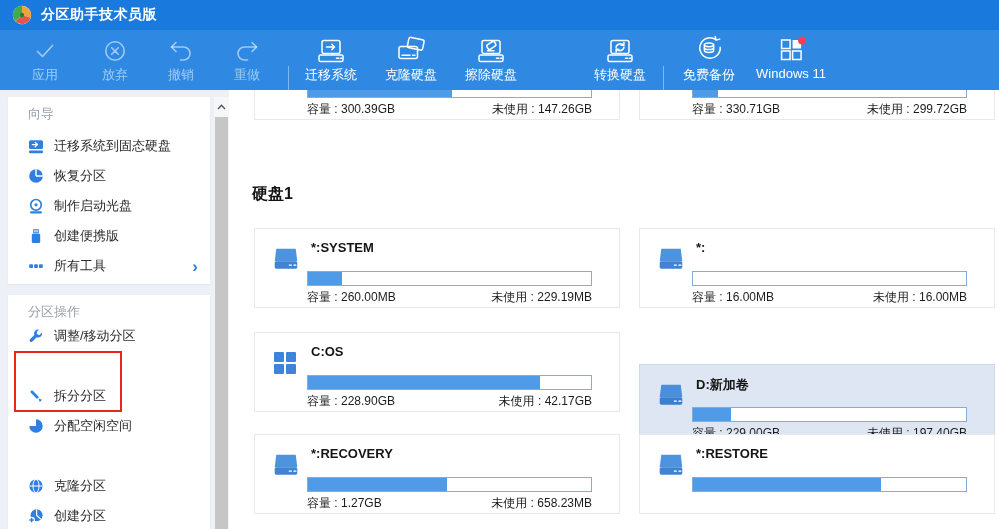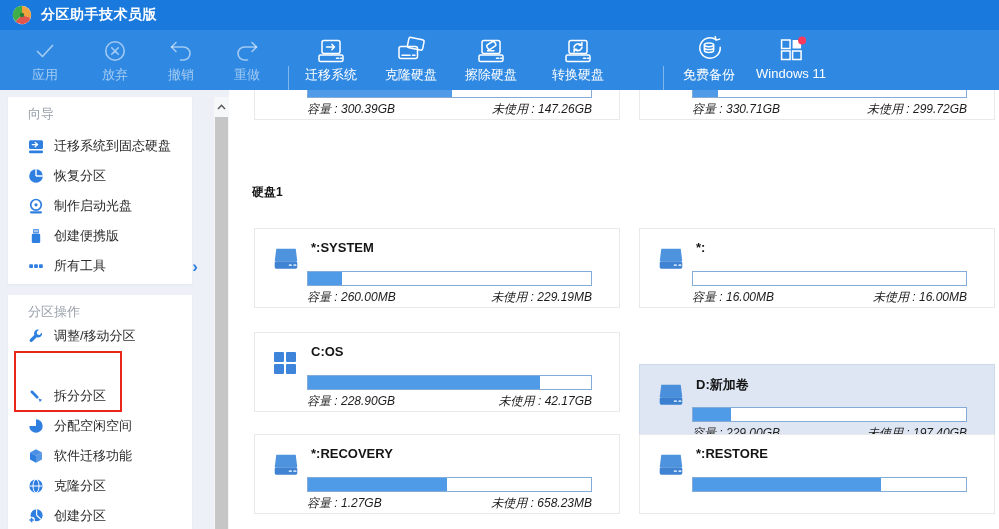--- a/index.html
+++ b/index.html
@@ -15,51 +15,51 @@
   
   .toolbar { position:absolute; left:0; top:30px; width:999px; height:60px; background:#2f89e3; }
   .tbtn { position:absolute; top:4px; height:54px; transform:translateX(-50%); display:flex; flex-direction:column; align-items:center; justify-content:flex-start; cursor:pointer; }
   .tbtn .ticon { height:30px; display:flex; align-items:flex-end; justify-content:center; }
   .tbtn .tlabel { margin-top:2px; font-size:13px; color:#fff; white-space:nowrap; }
   .tbtn.disabled .tlabel { color:rgba(255,255,255,.55); }
   .tsep { position:absolute; top:36px; width:1px; height:44px; background:rgba(255,255,255,.38); }
 
   
   .sidebar { position:absolute; left:0; top:90px; width:229px; height:439px; background:#edf1f7; }
-  .side-card { position:absolute; left:8px; width:184px; background:#fff; box-shadow:0 1px 2px rgba(40,60,90,.05); }
+  .side-card { position:absolute; left:8px; width:202px; background:#fff; box-shadow:0 1px 2px rgba(40,60,90,.05); }
   .side-card.wizard { top:7px; height:187px; }
   .side-card.ops { top:205px; height:234px; }
   .side-header { position:absolute; left:20px; top:8px; font-size:13px; color:#9aa1ab; }
   .side-item { position:absolute; left:0; width:202px; height:30px; display:flex; align-items:center; cursor:pointer; }
   .side-item .si { width:16px; height:16px; margin-left:20px; flex:0 0 auto; display:flex; align-items:center; justify-content:center; }
   .side-item .si-label { margin-left:10px; font-size:13px; color:#2b2b2b; white-space:nowrap; }
   .side-item .chev { position:absolute; right:12px; color:#2f7fe0; font-size:17px; line-height:1; font-weight:bold; }
   .hl-box { position:absolute; left:6px; top:56px; width:108px; height:61px; border:2px solid #e8261a; pointer-events:none; }
 
   
   .v-scroll { position:absolute; left:214px; top:7px; width:15px; height:432px; background:#f3f4f6; }
   .v-scroll .arrow { position:absolute; left:0; top:0; width:15px; height:20px; background:#f6f7f8; display:flex; align-items:center; justify-content:center; cursor:pointer; }
   .v-scroll .thumb { position:absolute; left:1px; top:20px; width:13px; height:412px; background:#c6c6c6; cursor:pointer; }
 
   
   .main { position:absolute; left:229px; top:90px; width:770px; height:439px; background:#fff; overflow:hidden; }
-  .disk-title { position:absolute; left:23px; top:94px; font-size:12px; font-weight:bold; color:#141414; }
+  .disk-title { position:absolute; left:23px; top:94px; font-size:16px; font-weight:bold; color:#141414; }
 
   .card { position:absolute; width:366px; height:80px; background:#fff; border:1px solid #e9e9e9; cursor:pointer; }
   .card.narrow { width:356px; }
   .card.selected { background:#dde6f2; border-color:#ccd9ea;margin-top:32px; }
   .c1 { left:25px; } .c2 { left:410px; }
   .r0 { top:-50px; } .r1 { top:138px; } .r2 { top:242px; } .r3 { top:344px; }
 
   .p-icon { position:absolute; left:17px; top:17px; width:28px; height:26px; }
   .p-name { position:absolute; left:56px; top:11px; font-size:13px; font-weight:bold; color:#151515; white-space:nowrap; }
   .p-bar { position:absolute; left:52px; top:42px; right:27px; height:15px; background:#fff; border:1px solid #85acd7; }
   .p-fill { height:100%; background:#4f9be8; }
   .p-info { position:absolute; left:52px; right:27px; top:60px; display:flex; justify-content:space-between; font-size:12px; color:#1c1c1c; }
-  .p-info span { white-space:pre;font-style:italic; }
+  .p-info span { white-space:pre; }
 </style>
 </head>
 <body>
 
 <div id="app">
 
   <div class="titlebar">
     <svg class="app-logo" viewBox="0 0 20 20">
       <circle cx="10" cy="10" r="9.2" fill="#ffffff"></circle>
       <path d="M10 10 L10 1 A9 9 0 0 1 18.6 12.8 Z" fill="#f0a23c"></path>
@@ -142,21 +142,21 @@
           <rect x="8" y="4.5" width="18" height="13" rx="2"></rect>
           <rect x="12.8" y="6.8" width="9" height="5.2" rx="1.8" transform="rotate(-33 17.3 9.4)"></rect>
           <path d="M13.5 14.8 h6.5"></path>
           <rect x="5" y="19" width="24" height="6.5" rx="1.5"></rect>
           <path d="M22.5 22.2 h2.2 M26.5 22.2 h1.2"></path>
         </svg>
       </span>
       <span class="tlabel">擦除硬盘</span>
     </div>
 
-    <div class="tbtn" style="left:578px">
+    <div class="tbtn" style="left:620px">
       <span class="ticon">
         <svg width="34" height="28" viewBox="0 0 34 28" fill="none" stroke="#fff" stroke-width="1.5" stroke-linecap="round" stroke-linejoin="round">
           <rect x="8" y="4.5" width="18" height="13" rx="2"></rect>
           <path d="M13 11.3 a4.3 4.3 0 0 1 7.6-1.9 M20.9 6.6 l0 2.9 -2.9-0.4"></path>
           <path d="M21 11.2 a4.3 4.3 0 0 1 -7.6 1.9 M13.1 15.9 l0-2.9 2.9 0.4"></path>
           <rect x="5" y="19" width="24" height="6.5" rx="1.5"></rect>
           <path d="M22.5 22.2 h2.2 M26.5 22.2 h1.2"></path>
         </svg>
       </span>
       <span class="tlabel">转换硬盘</span>
@@ -280,30 +280,20 @@
 
       <div class="side-item" style="top:116px">
         <span class="si">
           <svg width="16" height="16" viewBox="0 0 16 16">
               <path d="M8 8 V1.3 A6.7 6.7 0 1 1 1.3 8 Z" fill="#2f7fe0"></path>
             </svg>
         </span>
         <span class="si-label">分配空闲空间</span>
       </div>
 
-      <div class="side-item" style="top:146px">
-        <span class="si">
-          <svg width="16" height="16" viewBox="0 0 16 16">
-              <path d="M8 1.3 L14 4.4 8 7.5 2 4.4 Z" fill="#4c8fe4"></path>
-              <path d="M2 4.4 L8 7.5 V14.7 L2 11.6 Z" fill="#2f7fe0"></path>
-              <path d="M14 4.4 L8 7.5 V14.7 L14 11.6 Z" fill="#3c86e0" opacity=".85"></path>
-            </svg>
-        </span>
-        <span class="si-label">软件迁移功能</span>
-      </div>
 
       <div class="side-item" style="top:176px">
         <span class="si">
           <svg width="16" height="16" viewBox="0 0 16 16">
               <circle cx="8" cy="8" r="6.6" fill="#2f7fe0"></circle>
               <ellipse cx="8" cy="8" rx="3" ry="6.6" fill="none" stroke="#fff" stroke-width="1"></ellipse>
               <path d="M1.4 8 h13.2" stroke="#fff" stroke-width="1"></path>
             </svg>
         </span>
         <span class="si-label">克隆分区</span>

